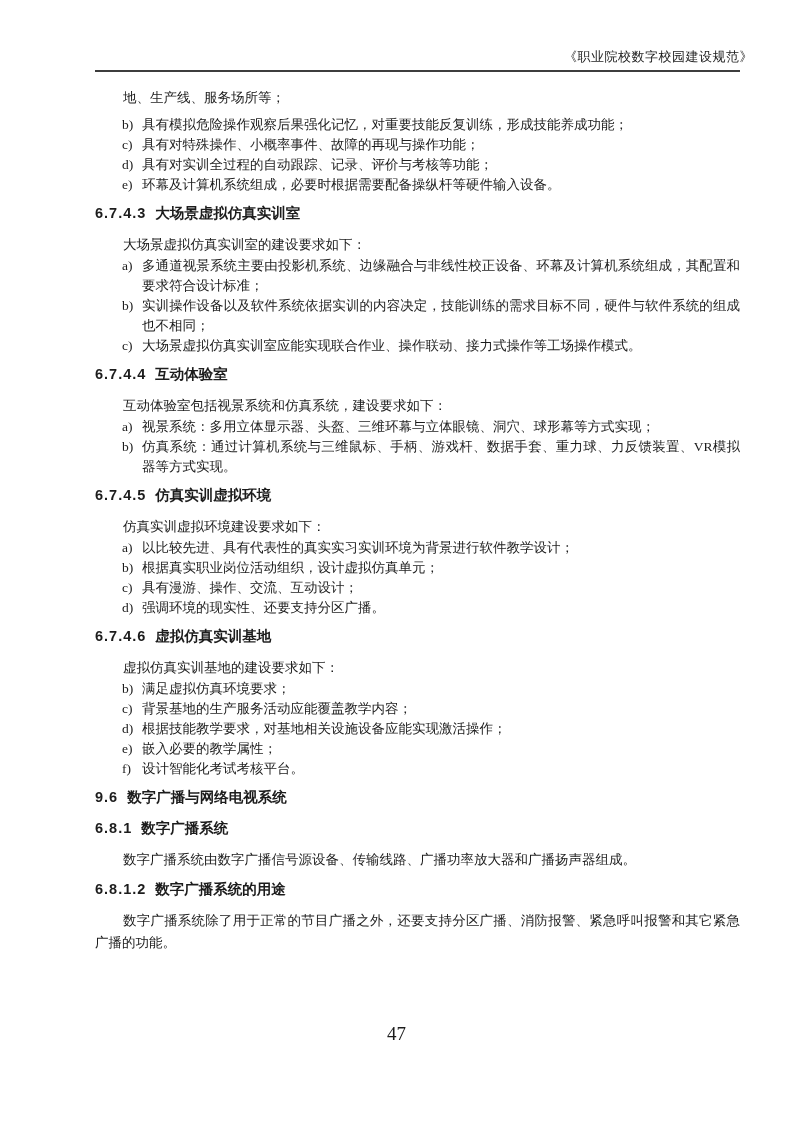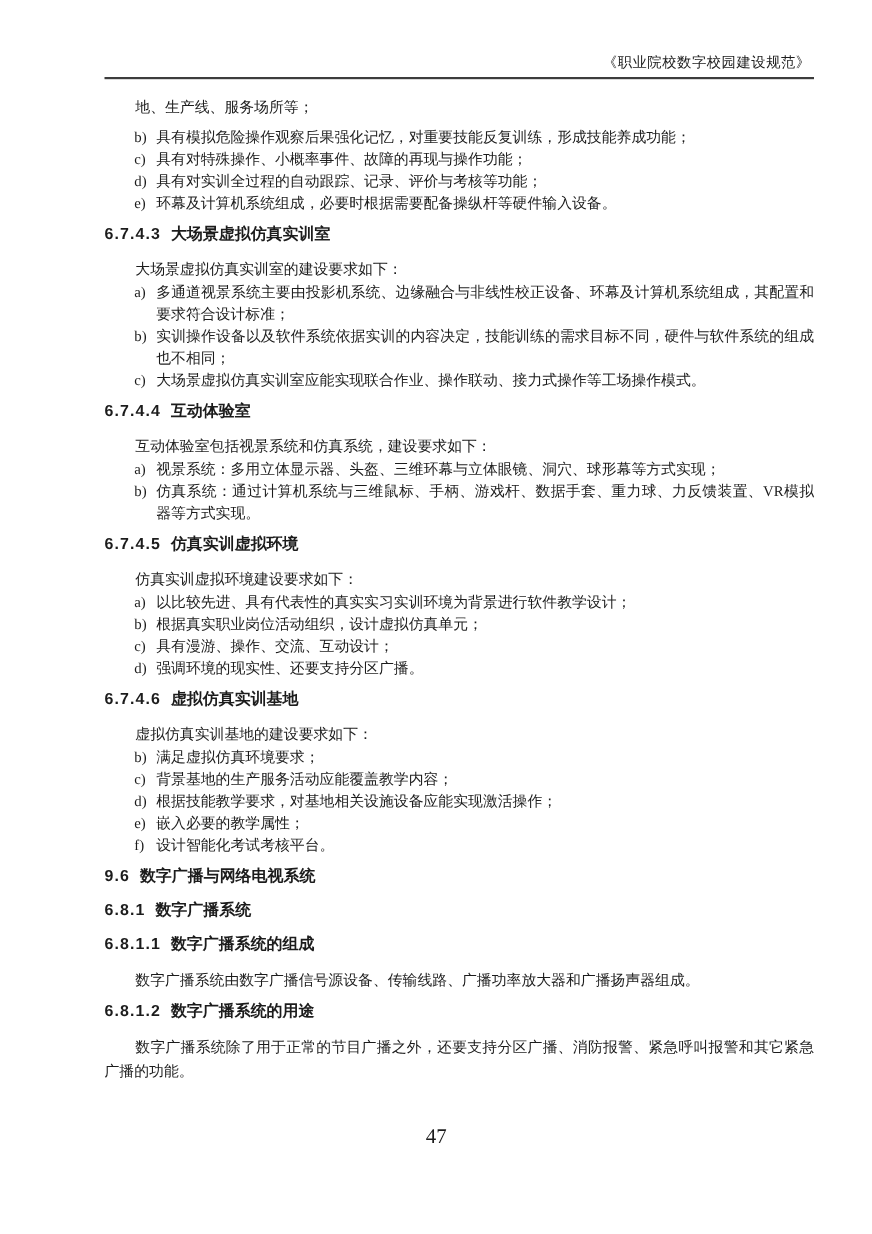--- a/index.html
+++ b/index.html
@@ -12,21 +12,21 @@
     width: 793px;
     height: 1122px;
     background: #ffffff;
     color: #1c1c1c;
     font-family: "Liberation Serif", "DejaVu Serif", serif;
     overflow: hidden;
   }
   .header-title {
     position: absolute;
     top: 48px;
-    right: 56px;
+    right: 40px;
     font-size: 13px;
     letter-spacing: 0.5px;
     white-space: nowrap;
   }
   .header-rule {
     position: absolute;
     top: 70px;
     left: 95px;
     right: 53px;
     height: 2px;
@@ -168,20 +168,19 @@
       <div class="li">
         <span class="li-label">e)</span>
         <span class="li-text">嵌入必要的教学属性；</span>
       </div>
       <div class="li">
         <span class="li-label">f)</span>
         <span class="li-text">设计智能化考试考核平台。</span>
       </div>
       <div class="heading"><span class="h-num">9.6</span><span class="h-title">数字广播与网络电视系统</span></div>
       <div class="heading"><span class="h-num">6.8.1</span><span class="h-title">数字广播系统</span></div>
-      <div class="heading"><span class="h-num">6.8.1.1</span><span class="h-title">数字广播系统的组成</span></div>
       <p class="para">数字广播系统由数字广播信号源设备、传输线路、广播功率放大器和广播扬声器组成。</p>
       <div class="heading"><span class="h-num">6.8.1.2</span><span class="h-title">数字广播系统的用途</span></div>
       <p class="para">数字广播系统除了用于正常的节目广播之外，还要支持分区广播、消防报警、紧急呼叫报警和其它紧急广播的功能。</p>
     </div>
 
   <div class="footer-pagenum">47</div>
 </div>
 
 </body></html>

